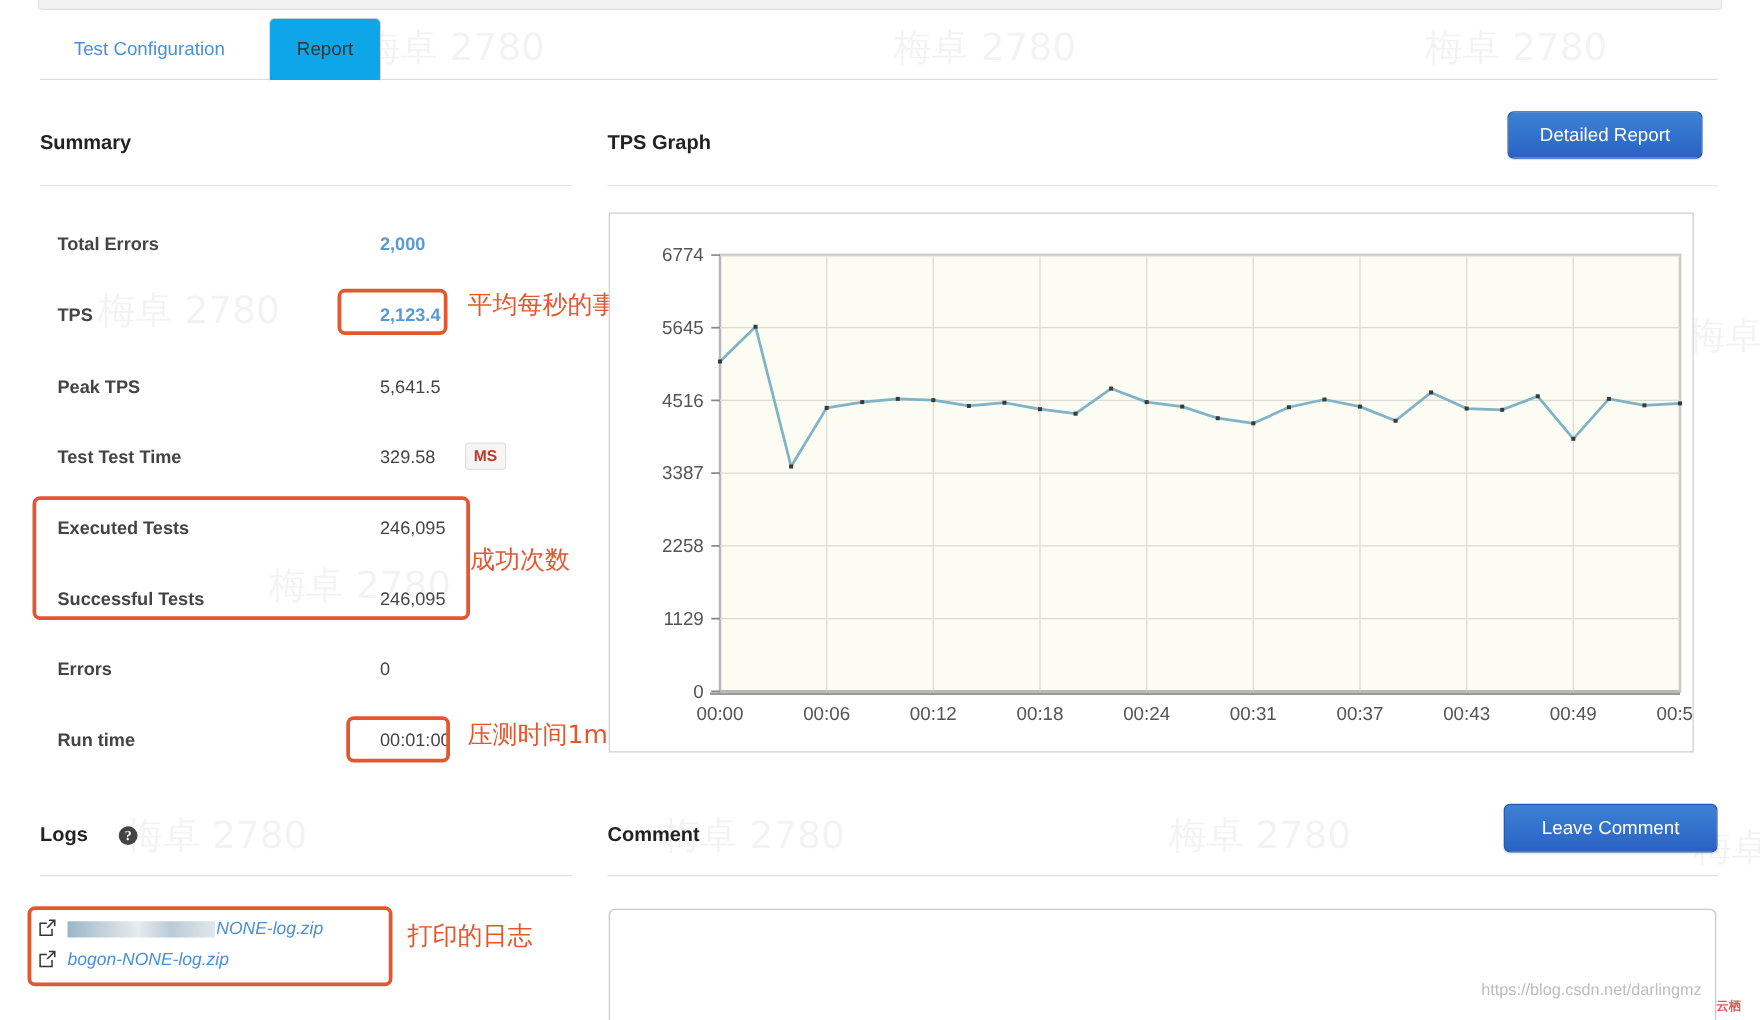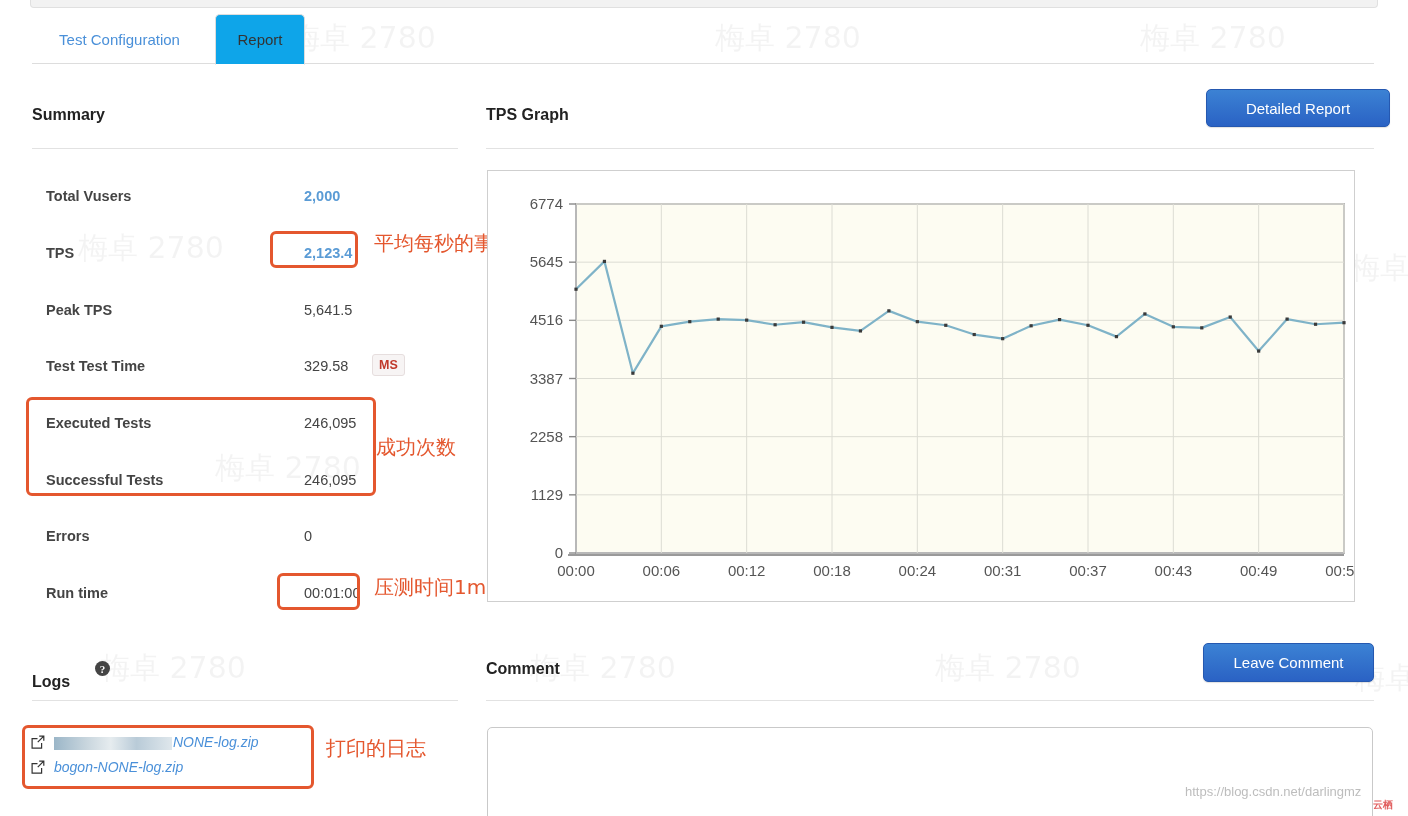--- a/index.html
+++ b/index.html
@@ -42,21 +42,21 @@
   
   .sec-head {
     position:absolute; font-size:16px; font-weight:bold; color:#222;
   }
   .sec-rule { position:absolute; height:1px; background:#e2e2e2; }
 
   #h-summary { left:32px; top:106px; }
   #r-summary { left:32px; top:148px; width:426px; }
   #h-tpsgraph { left:486px; top:106px; }
   #r-tpsgraph { left:486px; top:148px; width:888px; }
-  #h-logs { left:32px; top:660px;margin-top:13px; }
+  #h-logs { left:32px; top:660px; }
   #r-logs { left:32px; top:700px; width:426px; }
   #h-comment { left:486px; top:660px; }
   #r-comment { left:486px; top:700px; width:888px; }
 
   .help-icon {
     position:absolute; left:95px; top:661px;
     width:15px; height:15px; border-radius:50%;
     background:#444; color:#fff; font-size:11px; font-weight:bold;
     display:flex; align-items:center; justify-content:center;
     font-family:"Liberation Serif", serif;
@@ -66,21 +66,21 @@
   .btn-blue {
     position:absolute;
     background:linear-gradient(to bottom,#3c82d4 0%,#2a62c4 100%);
     border:1px solid #2558b0;
     border-radius:5px;
     color:#fff; font-size:15px;
     display:flex; align-items:center; justify-content:center;
     cursor:pointer;
     box-shadow:0 1px 1px rgba(0,0,0,.12);
   }
-  #btn-detailed { left:1206px; top:89px; width:184px; height:38px; }
+  #btn-detailed { left:1206px; top:89px; width:156px; height:38px; }
   #btn-leave    { left:1203px; top:643px; width:171px; height:39px; }
 
   
   #summary-table { position:absolute; left:32px; top:170px; width:430px; }
   .srow { position:absolute; left:0; width:430px; height:28px; }
   .slabel { position:absolute; left:14px; top:0; font-size:14.5px; font-weight:bold; color:#444; }
   .svalue { position:absolute; left:248px; top:0; font-size:14.5px; color:#444;margin-left:24px; }
   .svalue.blue { color:#5a9bd5; font-weight:bold; }
   .badge-ms {
     position:absolute; left:340px; top:-4px;
@@ -187,21 +187,21 @@
 <div class="help-icon">?</div>
 <div class="sec-rule" id="r-logs"></div>
 <div class="sec-head" id="h-comment">Comment</div>
 <div class="sec-rule" id="r-comment"></div>
 
 <div class="btn-blue" id="btn-detailed">Detailed Report</div>
 <div class="btn-blue" id="btn-leave">Leave Comment</div>
 
 <div id="summary-table">
     <div class="srow" style="top: 18px;">
-      <div class="slabel">Total Vusers</div>
+      <div class="slabel">Total Errors</div>
       <div class="svalue blue">2,000</div>
     </div>
     <div class="srow" style="top: 75px;">
       <div class="slabel">TPS</div>
       <div class="svalue blue">2,123.4</div>
     </div>
     <div class="srow" style="top: 132px;">
       <div class="slabel">Peak TPS</div>
       <div class="svalue">5,641.5</div>
     </div>

